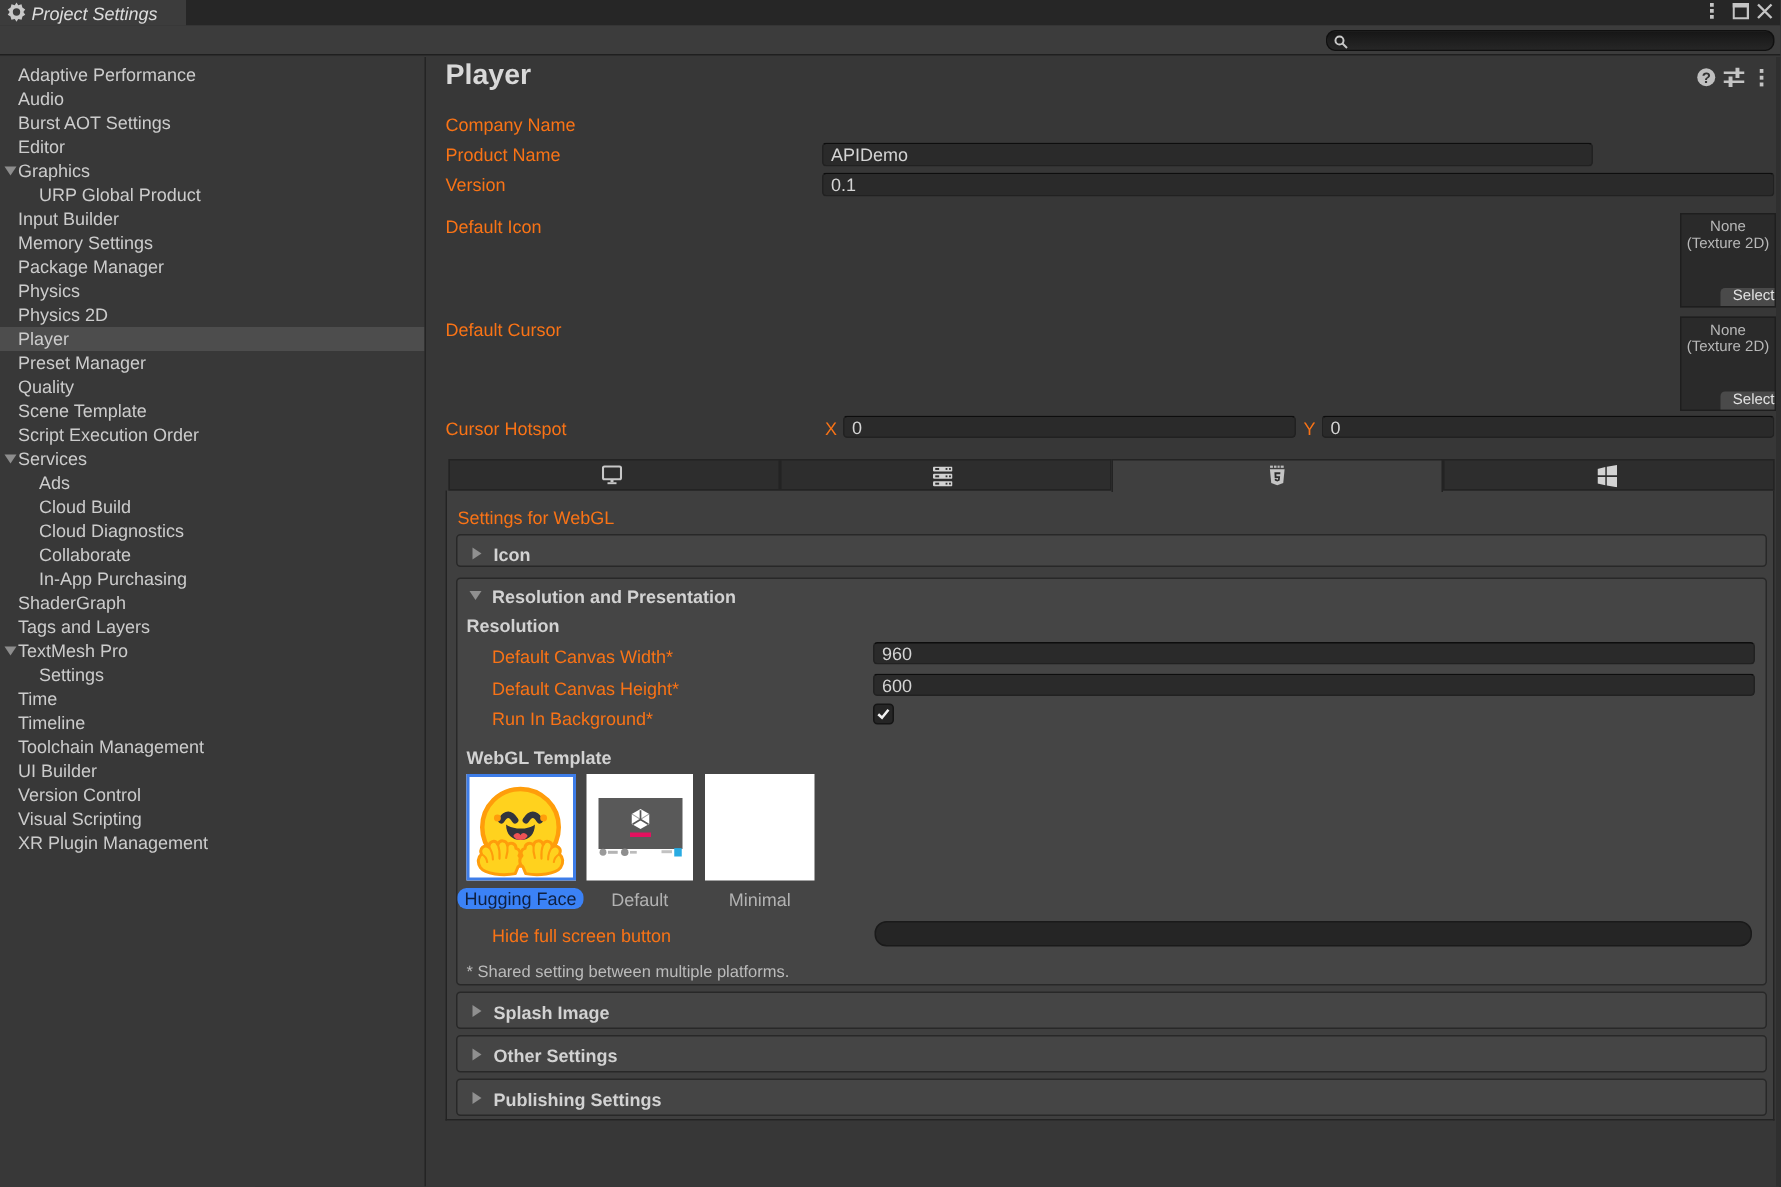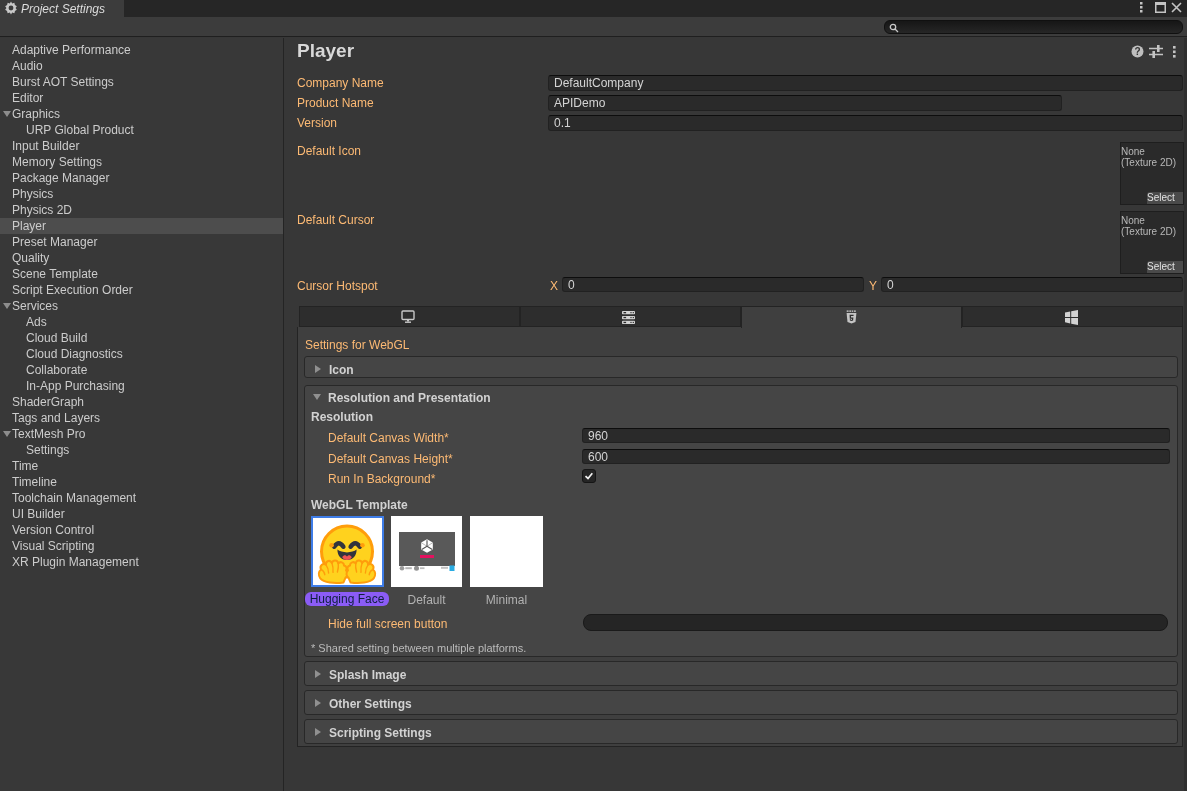--- a/index.html
+++ b/index.html
@@ -17,25 +17,25 @@
 
 #sidebar { left:0; top:38px; width:283px; height:753px; background:#383838; }
 .sitem { position:absolute; left:12px; height:16px; line-height:16px; white-space:nowrap; color:#cccccc; }
 .sitem.l2 { left:26px; }
 .srow { position:absolute; left:0; width:283px; height:16px; background:#4d4d4d; }
 .stri { position:absolute; left:3px; width:0; height:0; border-left:4.5px solid transparent; border-right:4.5px solid transparent; border-top:6px solid #8d8d8d; }
 #vdiv { left:283px; top:38px; width:1px; height:753px; background:#242424; }
 #rstrip { left:1184px; top:38px; width:3px; height:753px; background:#2f2f2f; }
 
 #main { left:284px; top:38px; width:900px; height:753px; }
-.lbl { position:absolute; color:#fdba74; white-space:nowrap; }
+.lbl { position:absolute; color:#f97316; white-space:nowrap; }
 .inp { position:absolute; background:#2a2a2a; border:1px solid #212121; border-top-color:#0d0d0d; border-radius:3px; color:#d4d4d4; line-height:14px; padding-left:5px; white-space:nowrap; }
 .texbox { position:absolute; width:64px; height:63px; background:#2a2a2a; border:1px solid #1e1e1e; }
-.texbox .none { position:absolute; width:100%; text-align:left; font-size:10px; color:#b8b8b8; }
-.selbtn { position:absolute; right:0; bottom:0; width:36px; height:12px; background:#4a4a4a; border-top-left-radius:3px; color:#e2e2e2; font-size:10px; text-align:left; line-height:12px; }
+.texbox .none { position:absolute; width:100%; text-align:center; font-size:10px; color:#b8b8b8; }
+.selbtn { position:absolute; right:0; bottom:0; width:36px; height:12px; background:#4a4a4a; border-top-left-radius:3px; color:#e2e2e2; font-size:10px; text-align:right; line-height:12px; }
 
 .ptab { position:absolute; top:306px; height:21px; background:#2d2d2d; border:1px solid #232323; }
 .ptab.sel { background:#3f3f3f; border-bottom:none; height:22px; }
 
 .gbox { position:absolute; left:304px; width:874px; background:#454545; border:1px solid #282828; border-radius:3px; }
 .gbox .hdr { position:absolute; left:24px; top:6px; font-weight:bold; color:#d2d2d2; }
 .tri-r { position:absolute; left:10px; top:8px; width:0; height:0; border-top:4.5px solid transparent; border-bottom:4.5px solid transparent; border-left:6px solid #909090; }
 .tri-d { position:absolute; left:9px; top:9px; width:0; height:0; border-left:4.5px solid transparent; border-right:4.5px solid transparent; border-top:6px solid #909090; }
 .bold { font-weight:bold; color:#d2d2d2; }
 .card { position:absolute; top:516px; height:71px; background:#ffffff; }
@@ -124,21 +124,20 @@
         <path d="M0 3.5 H14 M0 9.5 H14" stroke="#c4c4c4" stroke-width="1.6"></path>
         <rect x="8" y="0" width="2.6" height="7" fill="#c4c4c4"></rect>
         <rect x="3.4" y="6" width="2.6" height="7" fill="#c4c4c4"></rect>
       </svg>
       <svg class="abs" style="left:1173px;top:46px" width="4" height="12">
         <rect y="0" width="2.6" height="2.6" fill="#c4c4c4"></rect>
         <rect y="4.5" width="2.6" height="2.6" fill="#c4c4c4"></rect>
         <rect y="9" width="2.6" height="2.6" fill="#c4c4c4"></rect>
       </svg>
       <div class="lbl" style="left:297px;top:76px">Company Name</div>
-      <div class="inp" style="left:548px;top:75px;width:635px;height:16px">DefaultCompany</div>
       <div class="lbl" style="left:297px;top:96px">Product Name</div>
       <div class="inp" style="left:548px;top:95px;width:514px;height:16px">APIDemo</div>
       <div class="lbl" style="left:297px;top:116px">Version</div>
       <div class="inp" style="left:548px;top:115px;width:635px;height:16px">0.1</div>
       <div class="lbl" style="left:297px;top:144px">Default Icon</div>
       <div class="lbl" style="left:297px;top:213px">Default Cursor</div>
       <div class="texbox" style="left:1120px;top:142px">
         <div class="none" style="top:3px">None</div>
         <div class="none" style="top:14px">(Texture 2D)</div>
         <div class="selbtn">Select</div>
@@ -200,21 +199,21 @@
       <div class="gbox" style="top:661px;height:25px">
         <div class="tri-r"></div>
         <div class="hdr">Splash Image</div>
       </div>
       <div class="gbox" style="top:690px;height:25px">
         <div class="tri-r"></div>
         <div class="hdr">Other Settings</div>
       </div>
       <div class="gbox" style="top:719px;height:25px">
         <div class="tri-r"></div>
-        <div class="hdr">Scripting Settings</div>
+        <div class="hdr">Publishing Settings</div>
       </div>
       <div class="tri-d" style="left:313px;top:394px"></div>
       <div class="lbl bold" style="left:328px;top:391px">Resolution and Presentation</div>
       <div class="lbl bold" style="left:311px;top:410px">Resolution</div>
       <div class="lbl" style="left:328px;top:431px">Default Canvas Width*</div>
       <div class="inp" style="left:582px;top:428px;width:588px;height:15px">960</div>
       <div class="lbl" style="left:328px;top:452px">Default Canvas Height*</div>
       <div class="inp" style="left:582px;top:449px;width:588px;height:15px">600</div>
       <div class="lbl" style="left:328px;top:472px">Run In Background*</div>
       <div class="abs" style="left:582px;top:469px;width:14px;height:14px;background:#252525;border:1px solid #151515;border-radius:3px">
@@ -266,20 +265,20 @@
       </svg>
       <div class="abs" style="left:420px;top:555px;width:14px;height:3px;background:#e4115f"></div>
       <svg class="abs" style="left:399px;top:565px" width="56" height="7">
         <circle cx="3" cy="3.2" r="2.3" fill="#9a9a9a"></circle>
         <rect x="6.3" y="2.2" width="6.5" height="2" fill="#b4b4b4"></rect>
         <circle cx="17.5" cy="3.2" r="2.5" fill="#8e8e8e"></circle>
         <rect x="21" y="2.3" width="4.5" height="1.8" fill="#bcbcbc"></rect>
         <rect x="42" y="1.8" width="7" height="2" fill="#c2c2c2"></rect>
         <rect x="50.5" y="0.4" width="5" height="5.6" fill="#29abe2"></rect>
       </svg>
-      <div class="abs" style="left:305px;top:592px;width:84px;height:14px;background:#8b5cf6;border-radius:6px;color:#0f2040;text-align:center;line-height:14px">Hugging Face</div>
+      <div class="abs" style="left:305px;top:592px;width:84px;height:14px;background:#3b82f6;border-radius:6px;color:#0f2040;text-align:center;line-height:14px">Hugging Face</div>
       <div class="clabel" style="left:391px;width:71px">Default</div>
       <div class="clabel" style="left:470px;width:73px">Minimal</div>
       <div class="lbl" style="left:328px;top:617px">Hide full screen button</div>
       <div class="abs" style="left:583px;top:614px;width:585px;height:17px;background:#252525;border:1px solid #1a1a1a;border-radius:8px"></div>
       <div class="lbl" style="left:311px;top:642px;font-size:11px;color:#bbbbbb">* Shared setting between multiple platforms.</div>
     </div>
 </div>
 
 </body></html>

